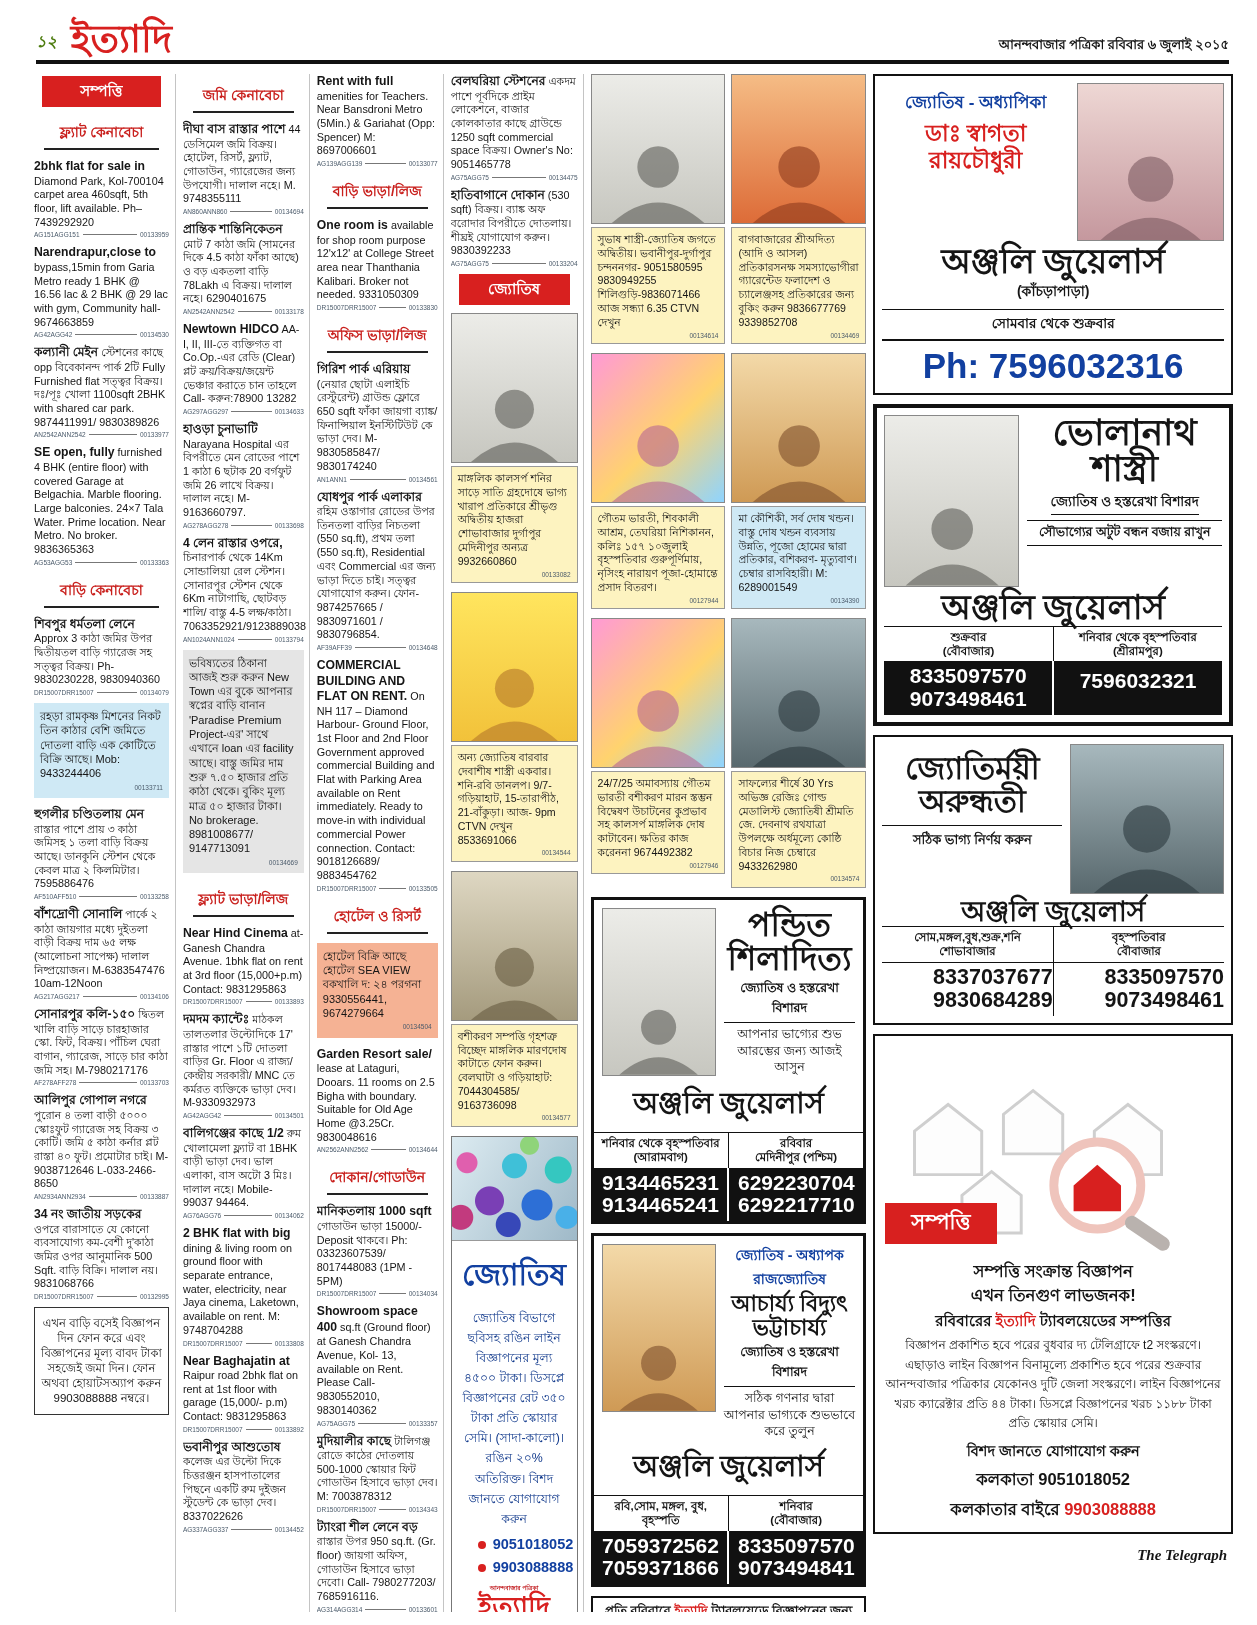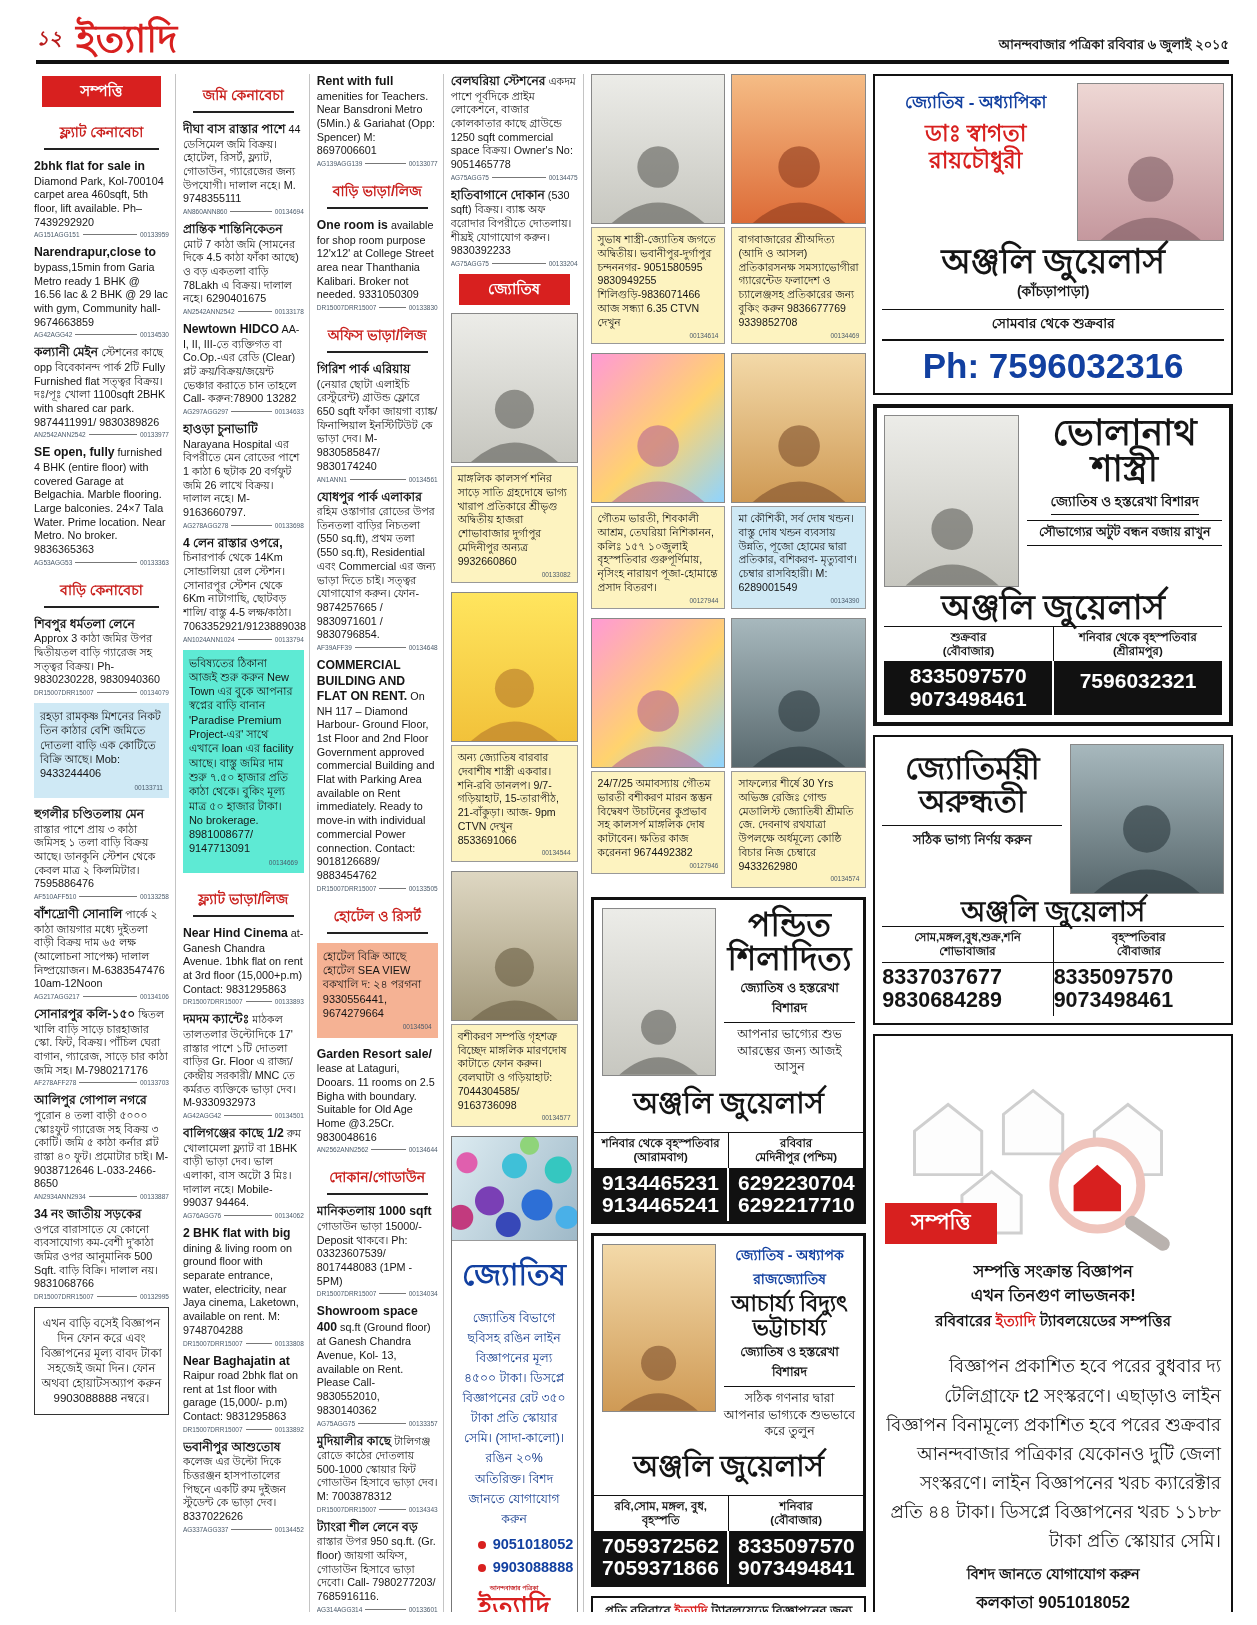--- a/index.html
+++ b/index.html
@@ -1,20 +1,20 @@
 <!DOCTYPE html>
 <html><head>
 <meta charset="utf-8">
 <style>
 *{margin:0;padding:0;box-sizing:border-box}
 html,body{width:1257px;background:#fff}
 body{height:1625px;overflow:hidden;font-family:"Liberation Sans",sans-serif;color:#151515}
 
 .hdr{display:flex;align-items:flex-end;padding:22px 28px 0 36px;gap:14px}
-.pageno{color:#b91c1c;font-size:20px;font-weight:bold;font-style:italic}
+.pageno{color:#4d7c0f;font-size:16px;font-weight:bold;font-style:italic}
 .masthead{color:#d8201f;font-size:38px;font-weight:bold;line-height:.9;font-family:"Liberation Serif",serif}
 .dateline{margin-left:auto;font-size:13px;font-weight:bold}
 .hrule{border-top:4px solid #111;margin:4px 28px 0 36px}
 
 .cols{display:flex;gap:7px;padding:10px 24px 0 34px;height:1548px;overflow:hidden}
 .ccol{overflow:hidden}
 .c1{width:142px;border-right:1px solid #c4c4c4;padding-right:6px}
 .c2,.c3{width:127px;border-right:1px solid #c4c4c4;padding-right:5px}
 .c4{width:133px;border-right:1px solid #c4c4c4;padding-right:5px}
 .c56{width:276px}
@@ -25,21 +25,21 @@
 .banner{background:#d8201f;color:#fff;text-align:center;font-weight:bold;font-size:15px;padding:3px 0;margin:2px 8px 8px}
 .sec{color:#c9201d;font-weight:bold;text-align:center;font-size:14px;padding:6px 0 3px;border-bottom:2.5px solid #222;margin:4px 10px 9px}
 .ad{margin-bottom:2px}
 .adtxt{font-size:10.8px;line-height:1.27}
 .adtxt b{font-size:12.2px}
 .coderow{display:flex;align-items:center;gap:3px;margin:2px 0 7px}
 .code,.num{font-size:6.5px;color:#4a5a6a;white-space:nowrap}
 .rule{flex:1;border-top:1px solid #777;height:0}
 .box{padding:6px;font-size:11px;line-height:1.3;margin:0 0 9px}
 .bg-blue{background:#cfe9f5}
-.bg-yellow{background:#5eead4}
+.bg-yellow{background:#e5e5e5}
 .bg-salmon{background:#f5b294}
 .bg-plain{border:1.5px solid #333;background:#fff;text-align:center;font-size:11.5px;padding:8px 5px}
 .bnum{text-align:right;font-size:6.5px;color:#4a5a6a;margin-top:3px}
 
 .photo{height:150px;border:1px solid #888;display:flex;align-items:flex-end;justify-content:center;overflow:hidden;margin-bottom:3px}
 .photo svg{width:92%;height:92%}
 .ph-bw{background:linear-gradient(#ecece8,#c7c7c0);color:#5d5d58}
 .ph-warm{background:linear-gradient(#f3d9a8,#cf9a55);color:#7d4f2c}
 .ph-yellow{background:linear-gradient(#ffe55e,#f2c23a);color:#b4762a}
 .ph-colorful{background:linear-gradient(135deg,#ff9ad5,#ffd36e 55%,#8fd4ff);color:#b86594}
@@ -107,31 +107,31 @@
 .bhr{flex:1;text-align:center}
 .bht{font-size:36px;font-weight:bold;line-height:1;font-family:"Liberation Serif",serif}
 .bhsub{font-size:13.5px;font-weight:bold;border-bottom:1.5px solid #111;display:inline-block;margin-top:4px}
 .bhtag{font-size:12.5px;font-weight:bold;border:1px solid #111;border-left:none;border-right:none;margin-top:5px;padding:2px 0}
 .jtop{display:flex;gap:8px}
 .jleft{flex:1;text-align:center;padding-top:8px}
 .jttl{font-size:31px;font-weight:bold;line-height:1.08;font-family:"Liberation Serif",serif}
 .jtag{font-size:13px;font-weight:bold;border-top:1px solid #111;margin-top:6px;padding-top:4px}
 .jtop .photo{width:45%;height:150px;margin:0}
 .jnum{display:flex;border-top:1.5px solid #111}
-.jnum>div{flex:1;text-align:left;font-weight:bold;font-size:21.5px;line-height:1.1;padding:3px 0}
+.jnum>div{flex:1;text-align:right;font-weight:bold;font-size:21.5px;line-height:1.1;padding:3px 0}
 .jnum>div+div{border-left:1.5px solid #111}
 
 .samp{border:2px solid #111;margin-bottom:8px;overflow:hidden}
 .sampimg{height:218px;background:#fff;position:relative}
 .sampimg svg{width:100%;height:100%}
 .sampbanner{position:absolute;left:10px;bottom:10px;background:#d8201f;color:#fff;font-weight:bold;font-size:21px;padding:3px 26px}
 .sampbody{padding:6px 10px 8px;text-align:center}
 .samph1{font-size:16.5px;font-weight:bold;line-height:1.45}
 .samplead{font-size:15px;font-weight:bold;line-height:1.5;margin-top:2px}
-.samptxt{font-size:18px;line-height:1.62;margin-top:20px;text-align:right}
+.samptxt{font-size:12px;line-height:1.62;margin-top:4px;text-align:center}
 .sampcontact{font-size:14.5px;font-weight:bold;margin-top:6px}
 .sampphone{font-size:16.5px;font-weight:bold;margin-top:3px}
 .red{color:#d8201f}
 
 .botlogos{display:flex;align-items:flex-end;justify-content:space-between;padding:4px 6px 0}
 .tg{font-family:"Liberation Serif",serif;font-style:italic;font-size:15px;font-weight:bold}
 .etybox{text-align:center}
 </style>
 </head>
 <body>

